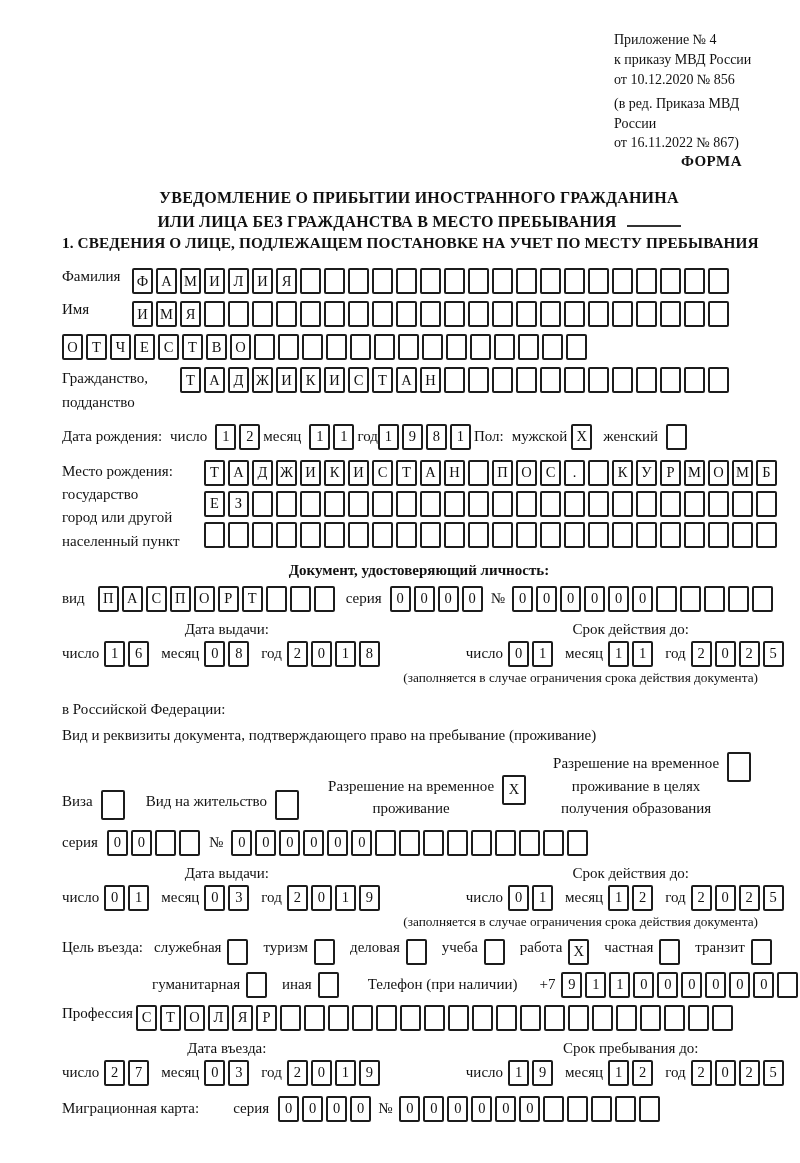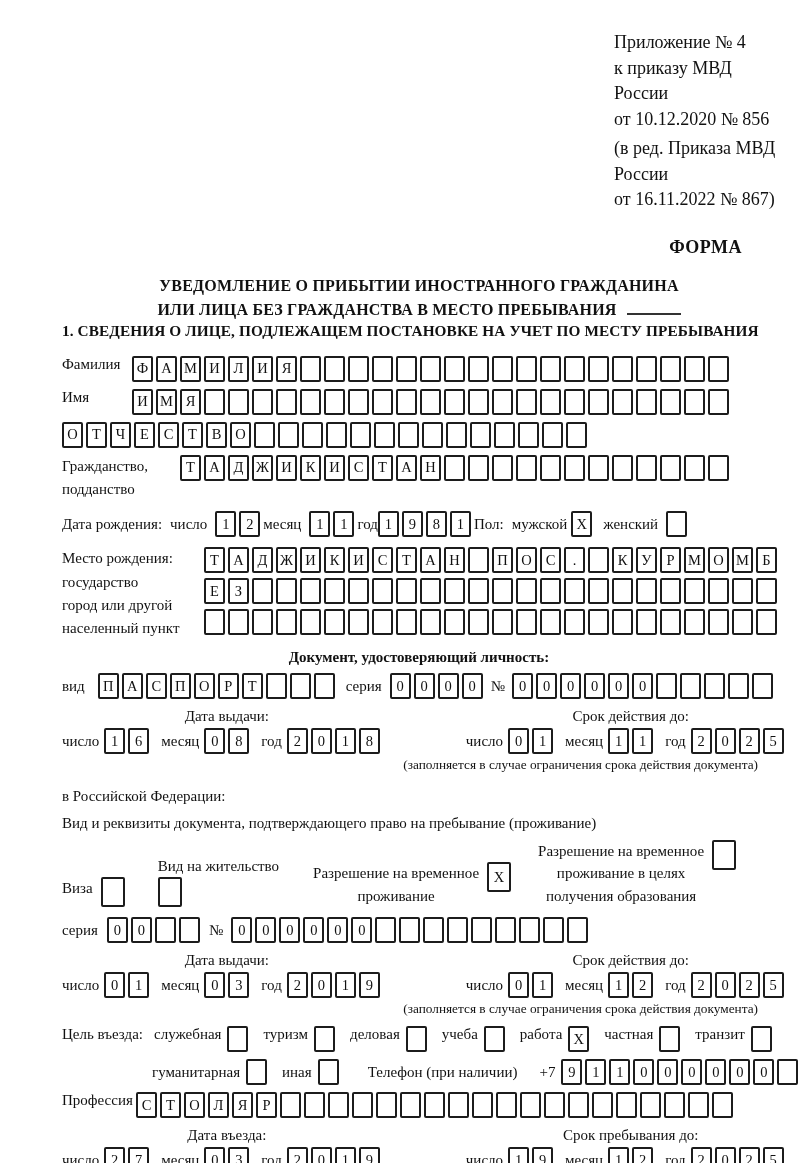--- a/index.html
+++ b/index.html
@@ -5,23 +5,23 @@
   * { margin:0; padding:0; box-sizing:border-box; }
   html,body { background:#fff; }
   body {
     width:800px; height:1163px; overflow:hidden;
     font-family:"Liberation Serif","DejaVu Serif",serif;
     color:#111; position:relative;
   }
   .page { width:800px; height:1163px; padding:30px 24px 8px 62px; }
 
   
-  .hdr { margin-left:552px; font-size:18px; line-height:1.42; }
+  .hdr { margin-left:552px; font-size:14px; line-height:1.42; }
   .hdr .rev { margin-top:4px; }
-  .forma { text-align:right; padding-right:34px; font-weight:bold; font-size:18px; margin-top:24px; letter-spacing:.5px; }
+  .forma { text-align:right; padding-right:34px; font-weight:bold; font-size:15px; margin-top:0; letter-spacing:.5px; }
 
   
   .title { text-align:center; font-weight:bold; font-size:16px; margin-top:16px; line-height:1.5; letter-spacing:.2px; }
   .blank-line { display:inline-block; width:54px; border-bottom:2.5px solid #333; margin-left:10px; }
   .sect { font-weight:bold; font-size:15.3px; letter-spacing:.1px; }
 
   
   .row { display:flex; align-items:flex-start; margin-top:7px; font-size:15px; }
   .lbl { font-size:15px; white-space:nowrap; }
   .lblcol { line-height:1.55; }
@@ -421,21 +421,21 @@
 
   <div class="permits">
     <div class="pitem">
       <span class="plines">
           <div>Виза</div>
         </span>
       <span class="cells">
           <span class="cell"></span>
         </span>
     </div>
-    <div class="pitem" style="margin-left:16px;flex-direction:column;">
+    <div class="pitem" style="margin-left:4px;">
       <span class="plines">
           <div>Вид на жительство</div>
         </span>
       <span class="cells">
           <span class="cell"></span>
         </span>
     </div>
     <div class="pitem" style="margin-left:12px;">
       <span class="plines">
         <div>Разрешение на временное</div>

